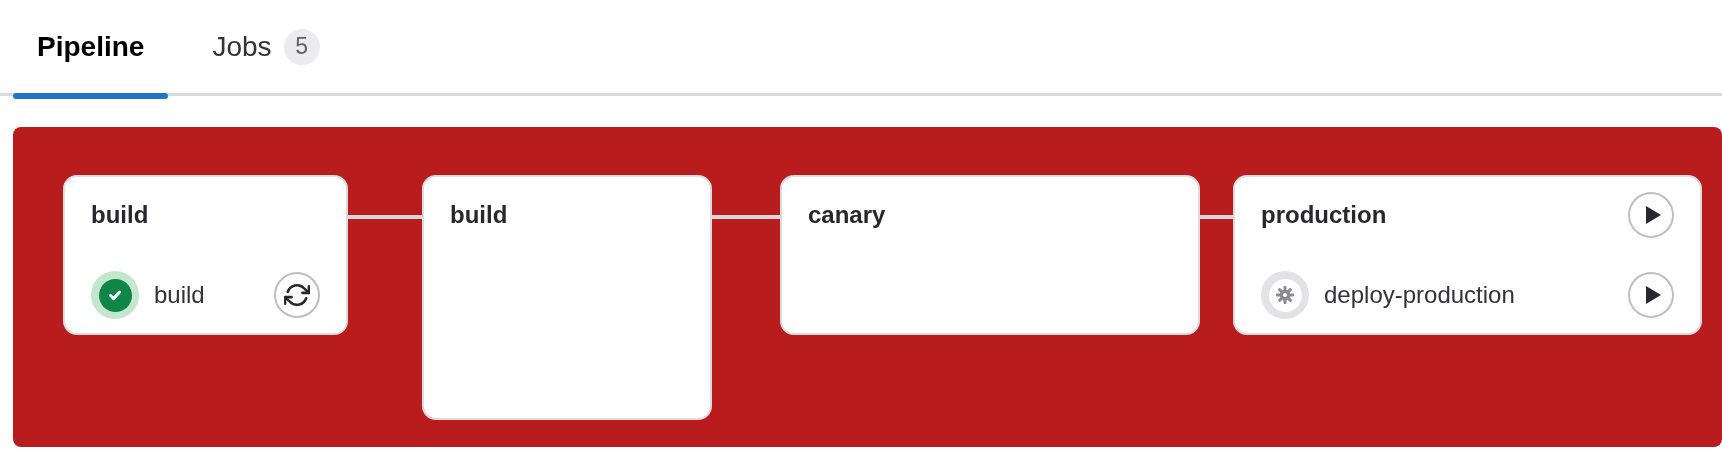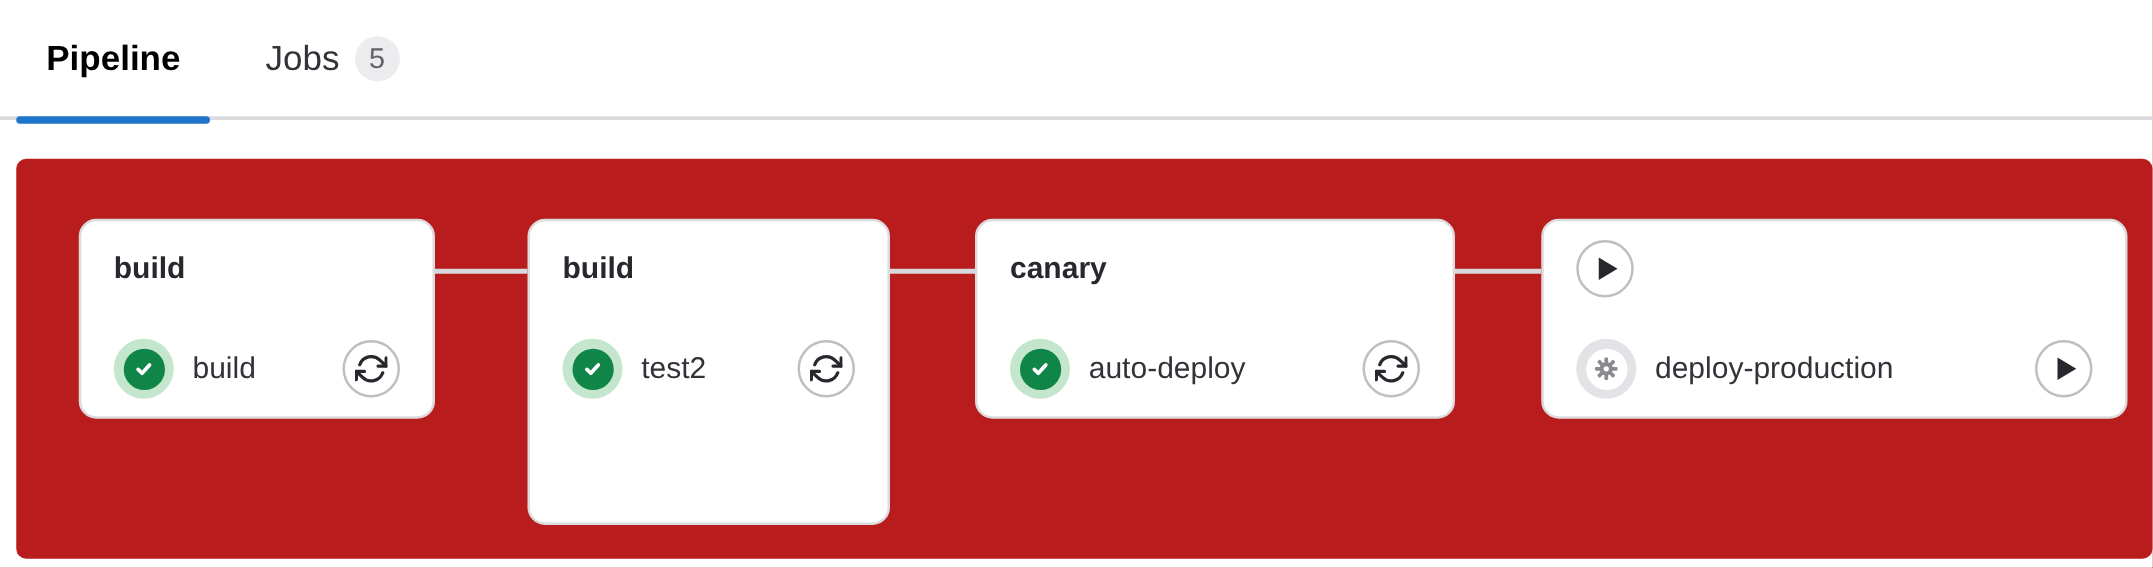--- a/index.html
+++ b/index.html
@@ -144,67 +144,32 @@
         </button>
       </div>
     </div>
   </div>
 
   <div class="stage" style="left:409px; width:290px; height:245px;">
     <div class="stage-title-row">
       <span class="stage-title">build</span>
     </div>
     <div class="jobs">
-      <div class="job-row">
-        <span class="status-halo success">
-          <span class="status-core success">
-            <svg width="20" height="20" viewBox="0 0 16 16">
-                <polyline points="4.4 8.4, 6.9 10.9, 11.7 5.6" fill="none" stroke="#ffffff" stroke-width="2.4" stroke-linecap="round" stroke-linejoin="round"></polyline>
-              </svg>
-          </span>
-        </span>
-        <span class="job-label">test2</span>
-        <button class="action-btn">
-          <svg width="26" height="26" viewBox="0 0 24 24" fill="none" stroke="#28272d" stroke-width="2.4" stroke-linecap="round" stroke-linejoin="round">
-            <polyline points="23 4 23 10 17 10"></polyline>
-              <polyline points="1 20 1 14 7 14"></polyline>
-            <path d="M3.51 9a9 9 0 0 1 14.85-3.36L23 10M1 14l4.64 4.36A9 9 0 0 0 20.49 15"></path>
-          </svg>
-        </button>
-      </div>
-    </div>
-  </div>
-
-  <div class="stage" style="left:767px; width:384px; height:160px;">
+    </div>
+  </div>
+
+  <div class="stage" style="left:767px; width:420px; height:160px;">
     <div class="stage-title-row">
       <span class="stage-title">canary</span>
     </div>
-    <div class="jobs">
-      <div class="job-row">
-        <span class="status-halo success">
-          <span class="status-core success">
-            <svg width="20" height="20" viewBox="0 0 16 16">
-                <polyline points="4.4 8.4, 6.9 10.9, 11.7 5.6" fill="none" stroke="#ffffff" stroke-width="2.4" stroke-linecap="round" stroke-linejoin="round"></polyline>
-              </svg>
-          </span>
-        </span>
-        <span class="job-label">auto-deploy</span>
-        <button class="action-btn">
-          <svg width="26" height="26" viewBox="0 0 24 24" fill="none" stroke="#28272d" stroke-width="2.4" stroke-linecap="round" stroke-linejoin="round">
-            <polyline points="23 4 23 10 17 10"></polyline>
-              <polyline points="1 20 1 14 7 14"></polyline>
-            <path d="M3.51 9a9 9 0 0 1 14.85-3.36L23 10M1 14l4.64 4.36A9 9 0 0 0 20.49 15"></path>
-          </svg>
-        </button>
-      </div>
-    </div>
   </div>
 
   <div class="stage" style="left:1220px; width:469px; height:160px;">
     <div class="stage-title-row">
+      <span class="stage-title">production</span>
       <button class="action-btn" style="margin-left:0;">
         <span class="play-tri"></span>
       </button>
     </div>
     <div class="jobs">
       <div class="job-row">
         <span class="status-halo manual">
           <span class="status-core manual">
             <svg width="24" height="24" viewBox="0 0 16 16">
               <g fill="#8a8a8f">

